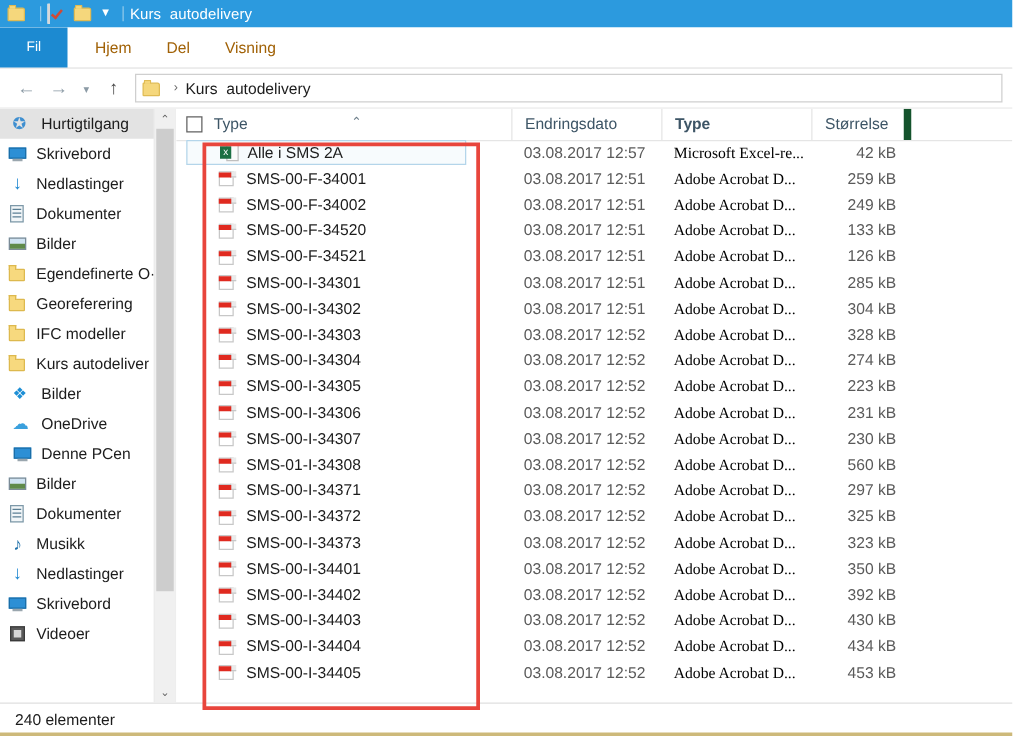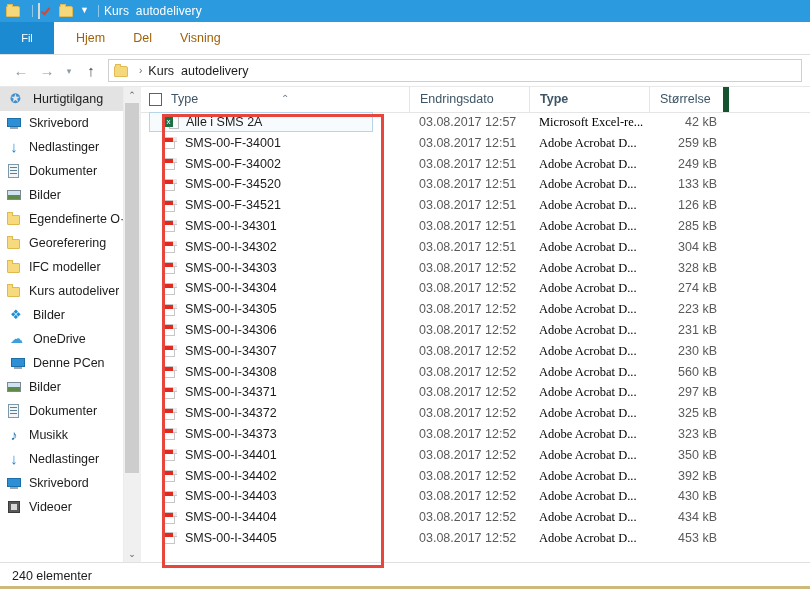--- a/index.html
+++ b/index.html
@@ -351,21 +351,21 @@
   .cell-name {
     width: 268px; flex: 0 0 268px;
     display: flex; align-items: center;
     padding-left: 8px;
     box-sizing: border-box;
   }
   .cell-name-wrap {
     display: flex; align-items: center;
     height: 20px;
     width: 224px;
-    padding-left: 14px;
+    padding-left: 26px;
     box-sizing: border-box;
   }
   .cell-date { width: 120px; flex: 0 0 120px; padding-left: 10px; color: #5a5a5a; }
   .cell-type { width: 120px; flex: 0 0 120px; padding-left: 10px; color: #000000; font-family: Liberation Serif, serif; }
   .cell-size { width: 80px; flex: 0 0 80px; padding-right: 12px; text-align: right; color: #5a5a5a; }
   .fname { color: #1c1c1c; }
 
   .file-ico {
     width: 15px; height: 16px;
     flex: 0 0 15px;
@@ -730,21 +730,21 @@
           <div class="cell cell-date">03.08.2017 12:52</div>
           <div class="cell cell-type">Adobe Acrobat D...</div>
           <div class="cell cell-size">230 kB</div>
         </div>
         <div class="row">
           <div class="cell cell-name">
             <div class="cell-name-wrap">
               <span class="file-ico ico-pdf">
                 <span class="pdf-fold"></span>
               </span>
-              <span class="fname">SMS-00-I-34308</span>
+              <span class="fname">SMS-01-I-34308</span>
             </div>
           </div>
           <div class="cell cell-date">03.08.2017 12:52</div>
           <div class="cell cell-type">Adobe Acrobat D...</div>
           <div class="cell cell-size">560 kB</div>
         </div>
         <div class="row">
           <div class="cell cell-name">
             <div class="cell-name-wrap">
               <span class="file-ico ico-pdf">

